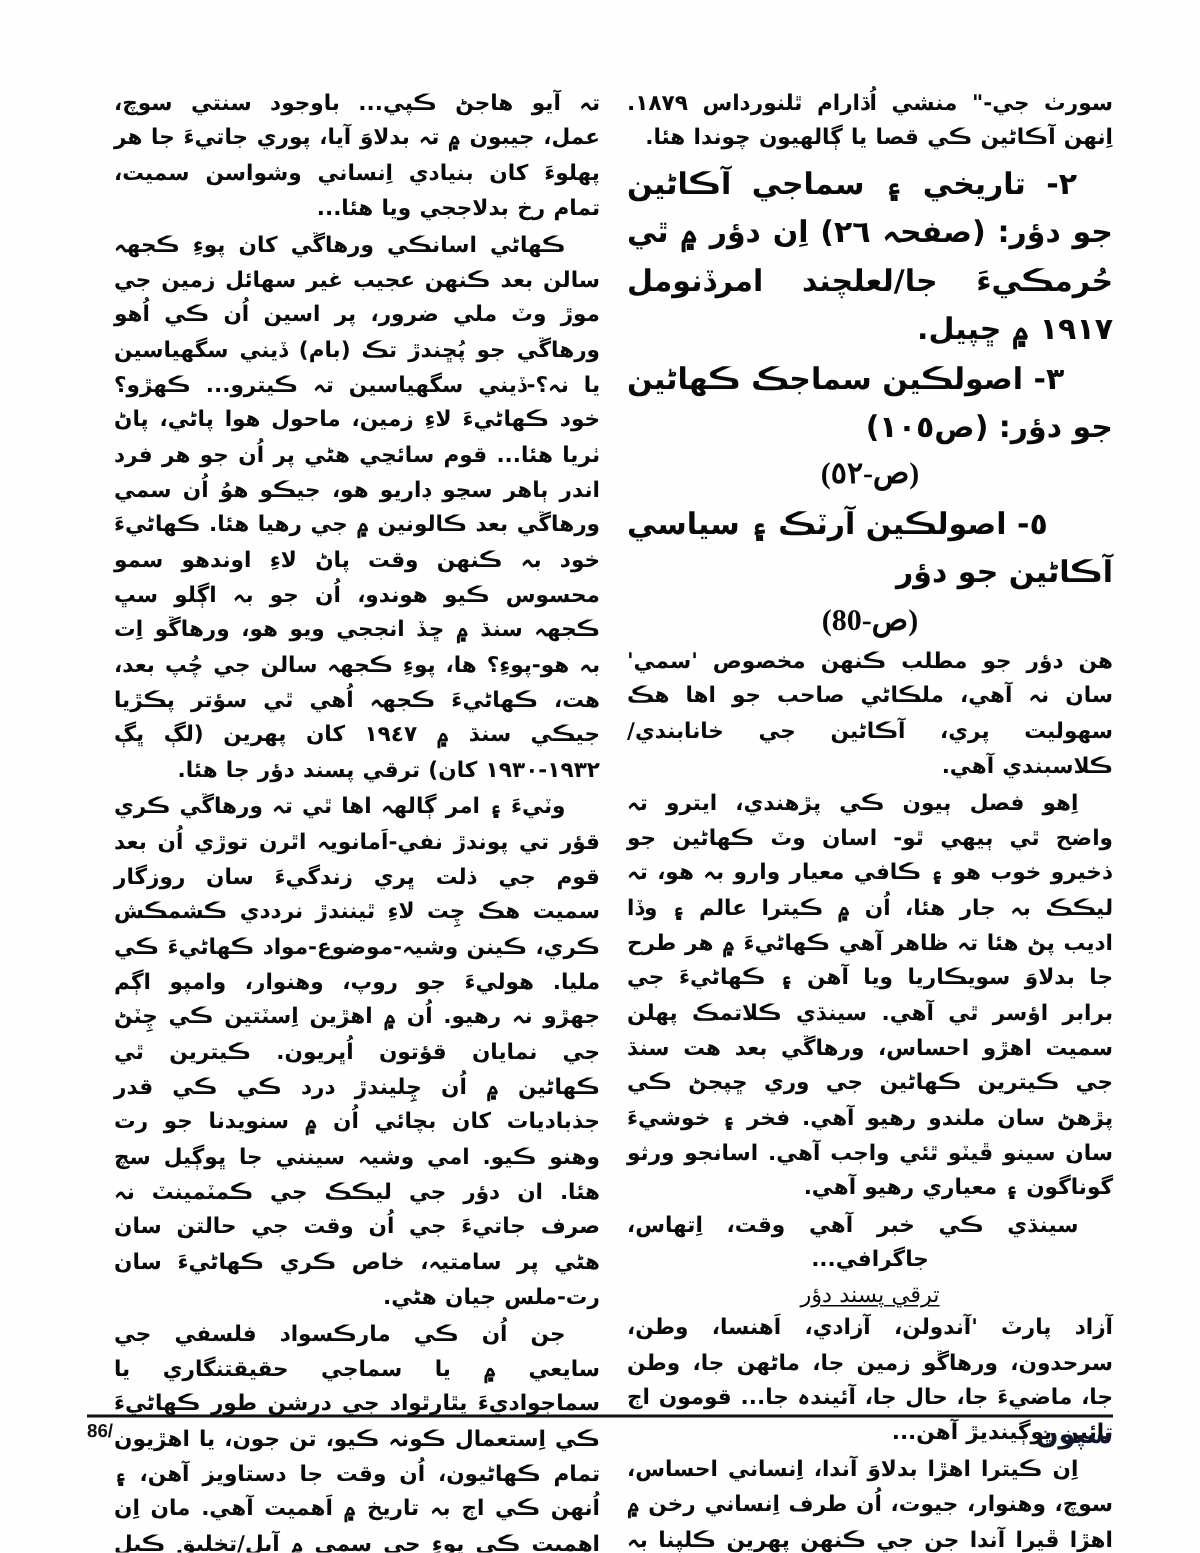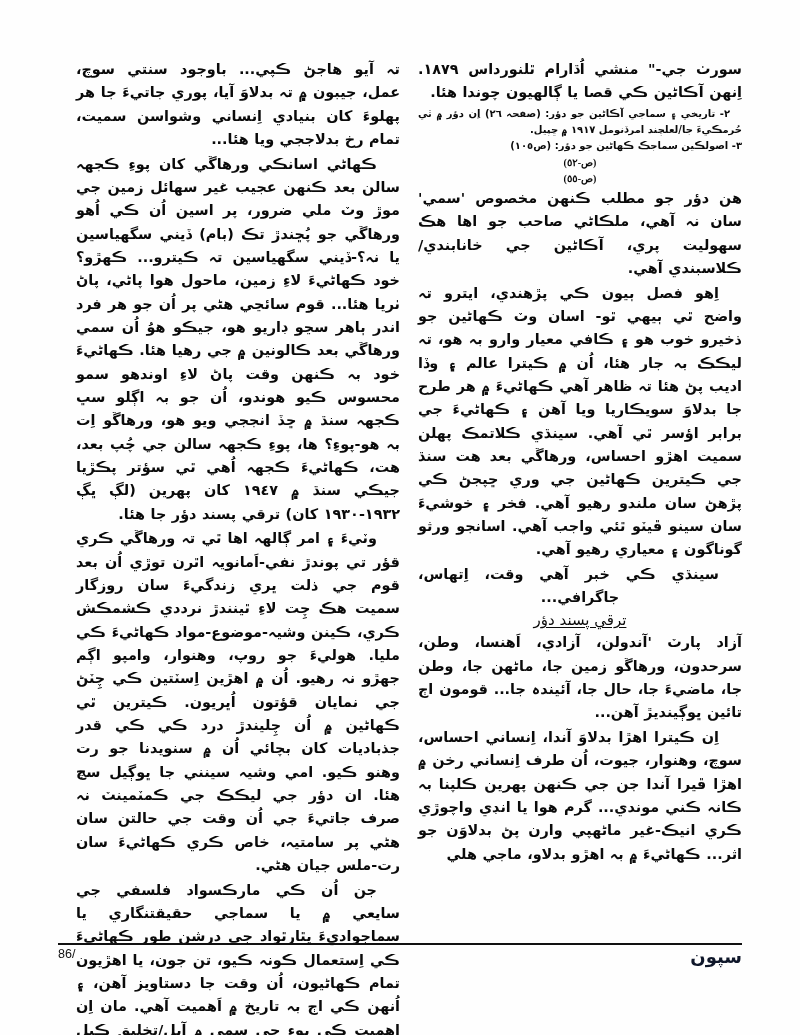--- a/index.html
+++ b/index.html
@@ -64,21 +64,21 @@
   }
 
   .list {
     margin: 0;
     padding: 0;
     list-style: none;
     direction: rtl;
   }
 
   .list li {
-    font-size: 10px;
+    font-size: 20px;
     line-height: 1.62;
     font-weight: 700;
     text-align: justify;
     text-align-last: right;
     direction: rtl;
     margin: 0;
     padding: 0;
   }
 
   .list li.indent-item {
@@ -124,21 +124,21 @@
   .footer-row {
     display: flex;
     flex-direction: row;
     justify-content: space-between;
     align-items: flex-start;
     margin-top: 2px;
   }
 
   .folio {
     font-size: 12.5px;
-    font-weight: 400;
+    font-weight: 700;
     direction: ltr;
     font-family: "Liberation Sans", sans-serif;
     color: #111;
     order: 2;
   }
 
   .book-title {
     font-size: 18px;
     font-weight: 700;
     direction: rtl;
@@ -164,22 +164,26 @@
           <span>٢-</span>
           <span>تاريخي ۽ سماجي آڪاڻين جو دؤر: (صفحہ ٢٦) اِن دؤر ۾ ٿي حُرمڪيءَ جا/لعلچند امرڏنومل ١٩١٧ ۾ ڇپيل.</span>
         </li>
         <li class="right-aligned">
           <span>٣-</span>
           <span>اصولڪين سماجڪ ڪهاڻين جو دؤر: (ص١٠٥)</span>
         </li>
         <li class="centered">
           <span>(ص-٥٢)</span>
         </li>
+        <li class="right-aligned">
+          <span>٥-</span>
+          <span>اصولڪين آرٽڪ ۽ سياسي آڪاڻين جو دؤر</span>
+        </li>
         <li class="centered">
-          <span>(ص-٥٥)</span>
+          <span>(ص-80)</span>
         </li>
       </ul>
 
       <p class="para">هن دؤر جو مطلب ڪنهن مخصوص 'سمي' سان نہ آهي، ملڪاڻي صاحب جو اها هڪ سهوليت پري، آڪاڻين جي خانابندي/ڪلاسبندي آهي.</p>
 
       <p class="para indent">اِهو فصل ٻيون ڪي پڙهندي، ايترو تہ واضح ٿي ٻيهي ٿو- اسان وٽ ڪهاڻين جو ذخيرو خوب هو ۽ ڪافي معيار وارو بہ هو، تہ ليڪڪ بہ جار هئا، اُن ۾ ڪيترا عالم ۽ وڏا اديب پڻ هئا تہ ظاهر آهي ڪهاڻيءَ ۾ هر طرح جا بدلاوَ سويڪاريا ويا آهن ۽ ڪهاڻيءَ جي برابر اؤسر ٿي آهي. سينڌي ڪلاتمڪ پهلن سميت اهڙو احساس، ورهاڱي بعد هت سنڌ جي ڪيترين ڪهاڻين جي وري ڇپجڻ ڪي پڙهڻ سان ملندو رهيو آهي. فخر ۽ خوشيءَ سان سينو ڦيٽو ٿئي واجب آهي. اسانجو ورثو گوناگون ۽ معياري رهيو آهي.</p>
 
 
       <p class="para indent center-last">سينڌي ڪي خبر آهي وقت، اِتهاس، جاگرافي...</p>
 

